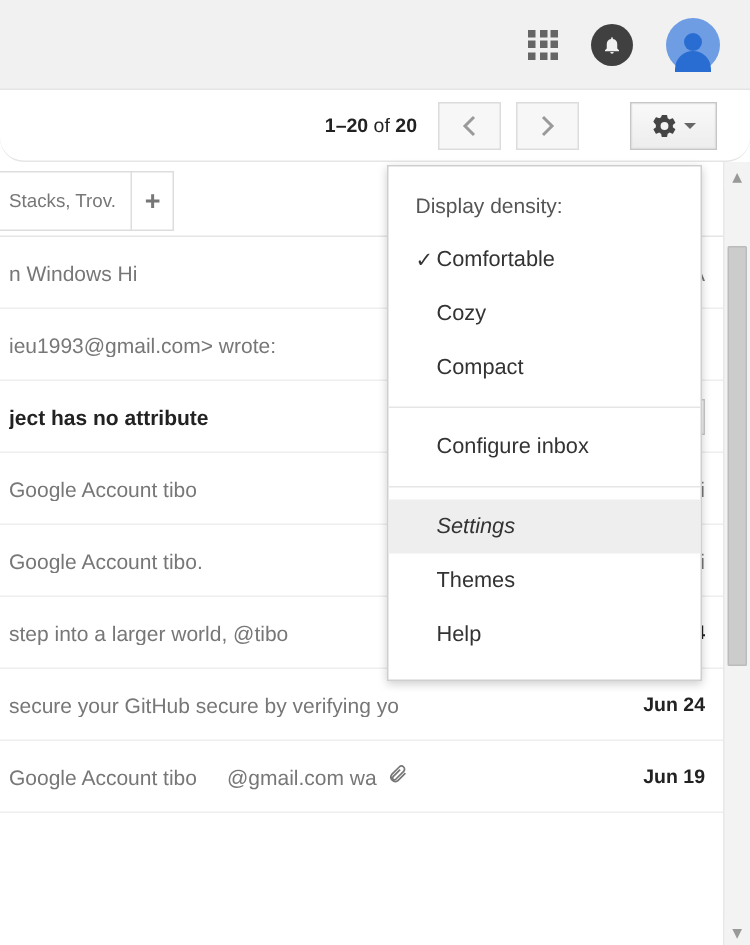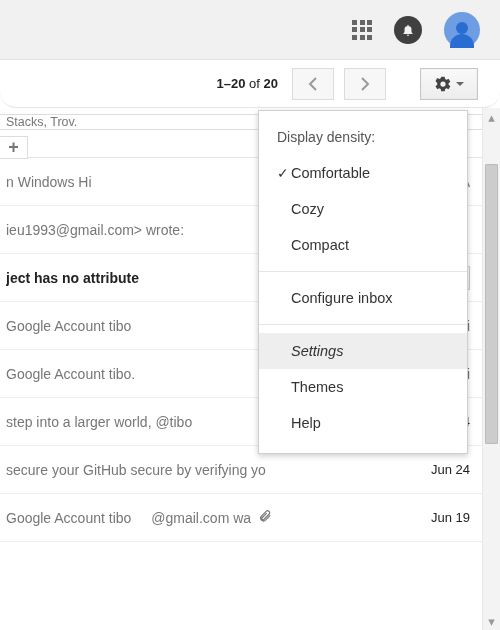--- a/index.html
+++ b/index.html
@@ -120,21 +120,20 @@
   }
   .scroll-arrow.up { top: 0; }
   .scroll-arrow.down { bottom: 0; }
 
   .tabs-row {
     display: flex;
     align-items: stretch;
     height: 50px;
     border-bottom: 1px solid #e5e5e5;
     padding-left: 0;
-    flex-direction: column;
   }
   .tab-partial {
     border: 1px solid #ddd;
     border-left: none;
     display: flex; align-items: center;
     padding: 0 10px 0 6px;
     font-size: 12.5px;
     color: #777;
     white-space: nowrap;
     background: #fff;
@@ -159,21 +158,21 @@
     padding-left: 6px;
     padding-right: 30px;
     white-space: nowrap;
     overflow: hidden;
     color: #777;
     font-size: 14px;
     justify-content: center;
   }
   .mail-row .snippet { flex: 1; overflow: hidden; text-overflow: ellipsis; }
   .mail-row .col2 { margin-left: 20px; color: #777; }
-  .mail-row .date { margin-left: auto; color: #222; font-weight: normal; font-size: 13px; padding-left: 12px; }
+  .mail-row .date { margin-left: auto; color: #222; font-weight: bold; font-size: 13px; padding-left: 12px; }
   .mail-row.unread .subject { color: #222; font-weight: bold; }
   .view-btn {
     border: 1px solid #c9c9c9;
     background: linear-gradient(#f9f9f9,#eee);
     padding: 4px 8px;
     font-size: 12px;
     color: #333;
     margin-left: 10px;
   }
   .clip-icon { color: #777; margin-left: 6px; }

